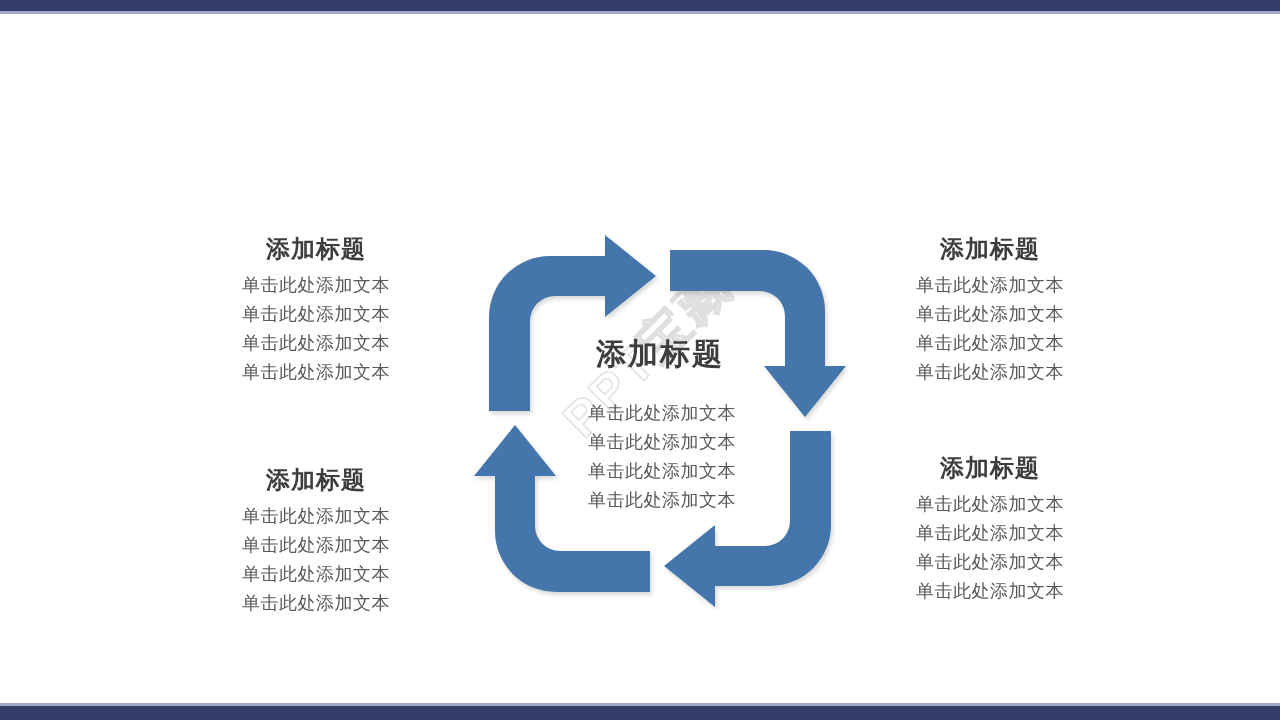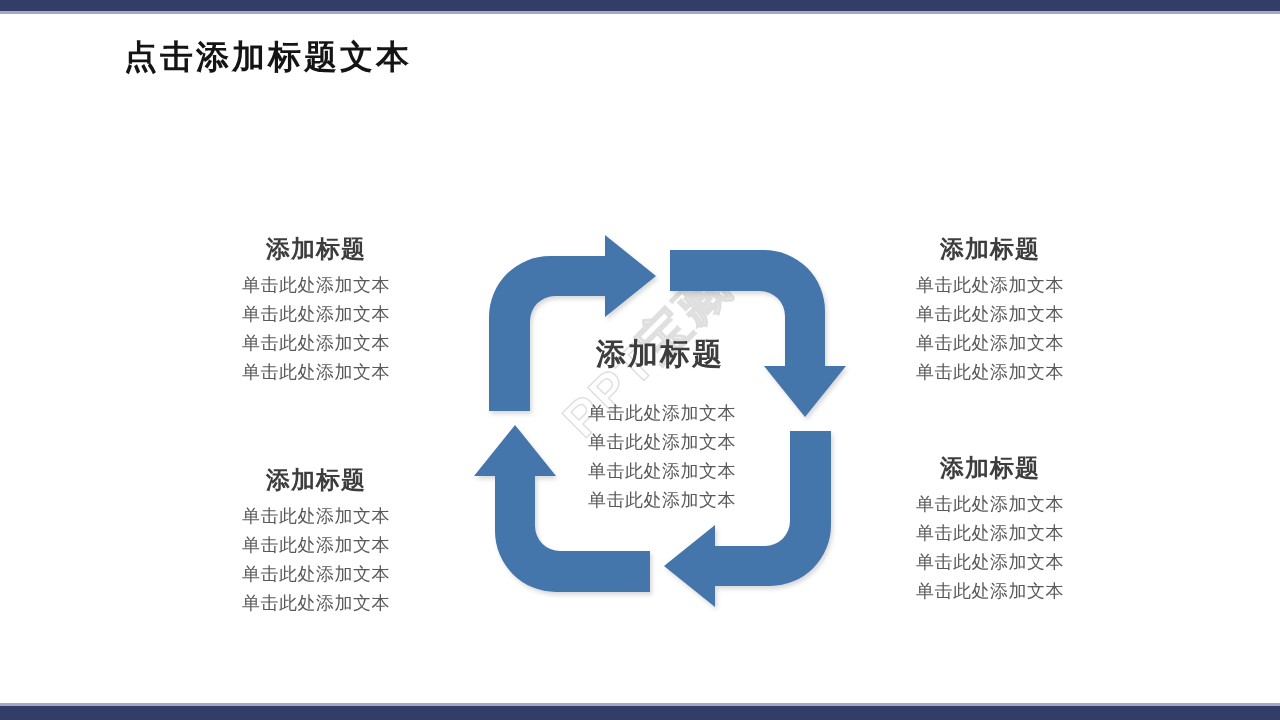--- a/index.html
+++ b/index.html
@@ -46,21 +46,20 @@
   .block-bl{left:206px;top:464px;}
   .block-br{left:880px;top:452px;}
 </style>
 </head>
 <body>
 
 <div class="slide">
 
   <div class="top-bar"></div>
 
-  <div class="slide-title">点击添加标题文本</div>
 
   <div class="watermark">PPT宝藏</div>
 
   <svg class="cycle-svg" viewBox="0 0 400 400">
     <path id="elbow-arrow" d="M29 190 L29 96 A61 61 0 0 1 90 35 L145 35 L145 14 L196 55 L145 96 L145 75 L95 75 A25 25 0 0 0 70 100 L70 190 Z"></path>
     <use href="#elbow-arrow" transform="rotate(90 200 200)"></use>
     <use href="#elbow-arrow" transform="rotate(180 200 200)"></use>
     <use href="#elbow-arrow" transform="rotate(270 200 200)"></use>
   </svg>
 

